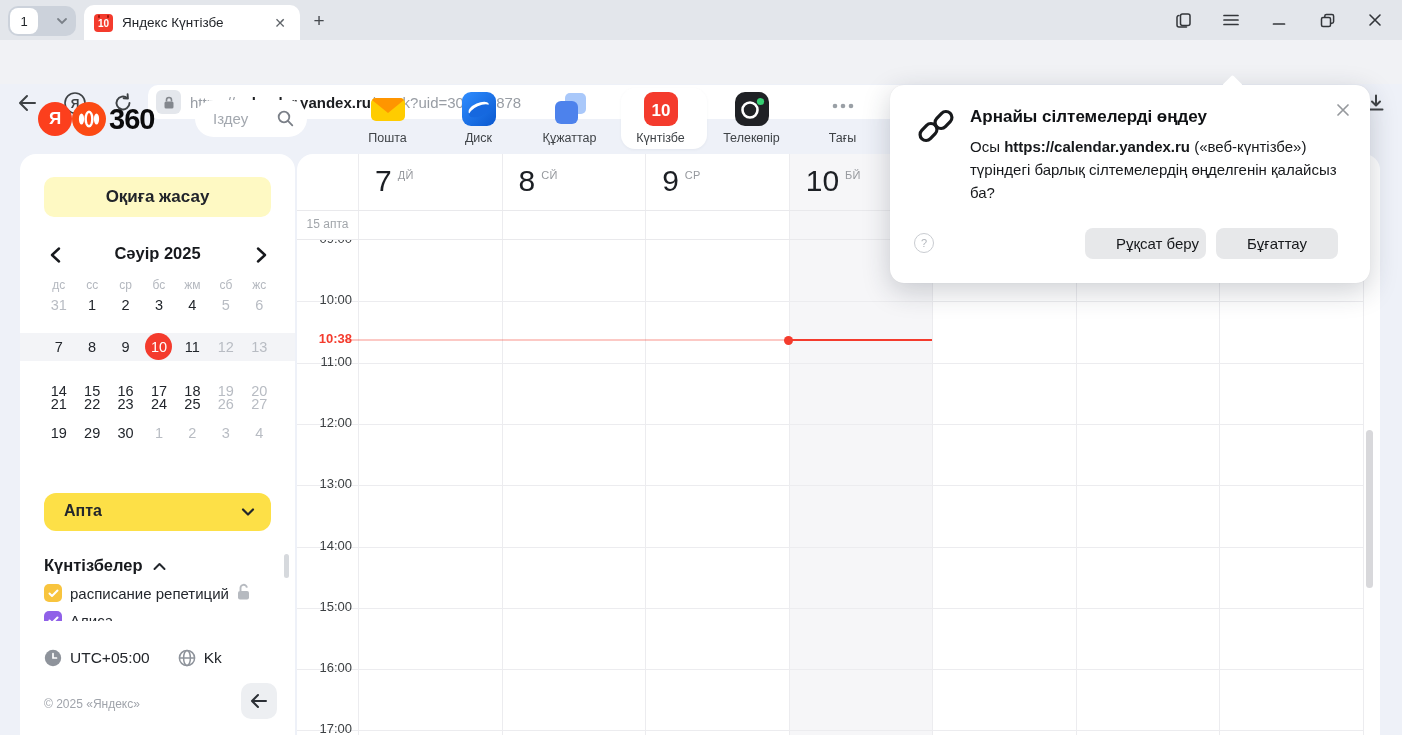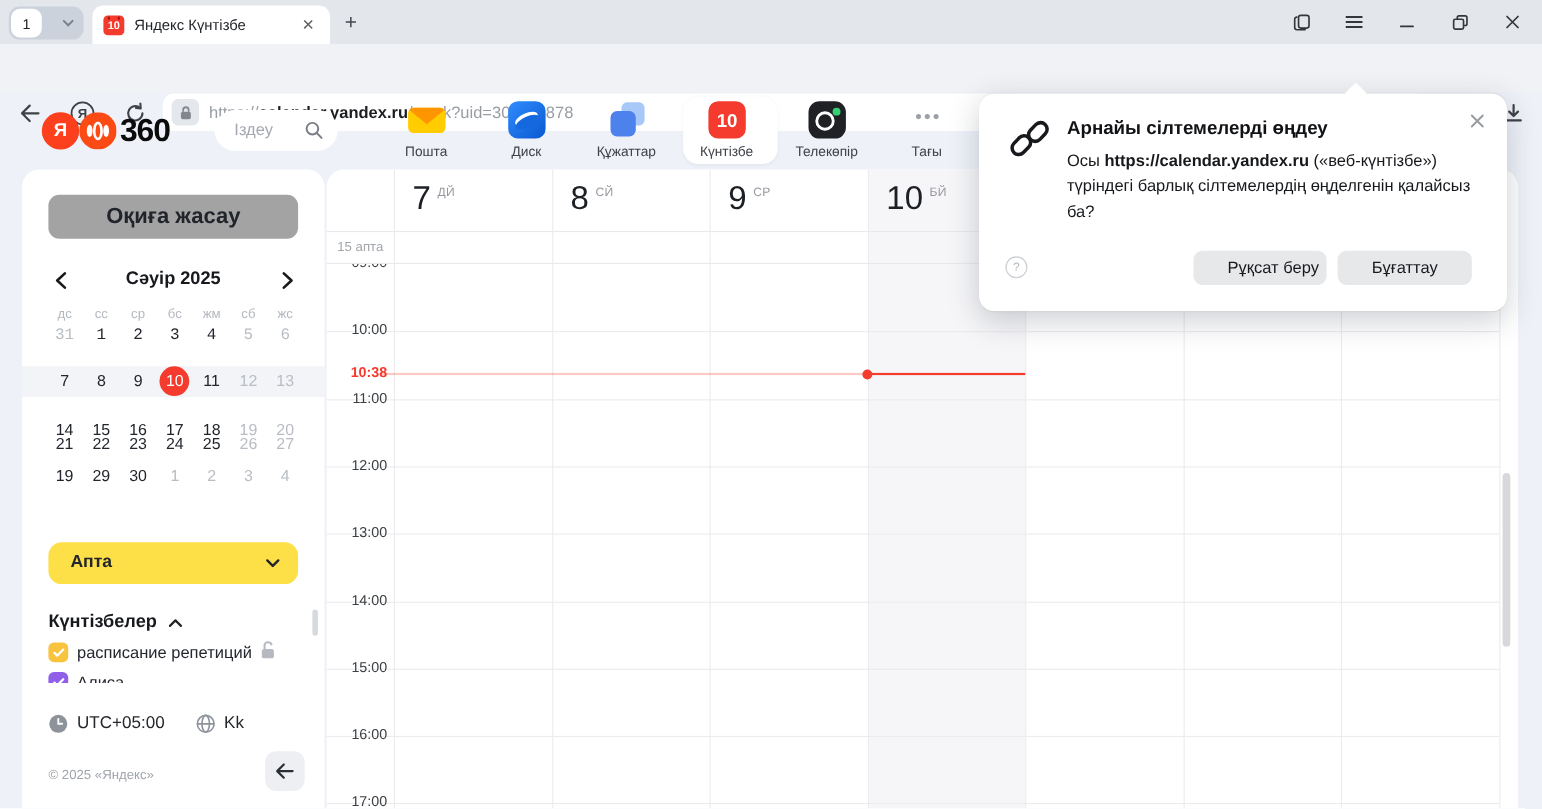--- a/index.html
+++ b/index.html
@@ -50,22 +50,22 @@
   .searchbox svg { position:absolute; right:13px; top:10px; }
   .services { position:absolute; left:342px; top:88px; display:flex; }
   .svc { position:relative; width:91px; height:62px; display:flex; flex-direction:column; align-items:center; z-index:1; }
   .svc .ic { width:38px; height:38px; margin-top:2px; }
   .svc .lbl { font-size:12.5px; color:#3f4347; margin-top:3px; white-space:nowrap; }
   .svc-active-pill { position:absolute; left:621px; top:88px; width:86px; height:61px; background:#fff; border-radius:14px;
                      box-shadow:0 1px 3px rgba(40,50,80,.05); }
 
   
   .sidebar { position:absolute; left:20px; top:154px; width:275px; height:581px; background:#fff; border-radius:16px 16px 0 0; }
-  .create-btn { position:absolute; left:24px; top:23px; width:227px; height:40px; background:#a3a3a3; border:0; border-radius:10px;
-                font-size:20px; font-weight:bold; color:#21242a; font-family:inherit; }
+  .create-btn { position:absolute; left:24px; top:23px; width:227px; height:40px; background:#fef9c3; border:0; border-radius:10px;
+                font-size:17px; font-weight:bold; color:#21242a; font-family:inherit; }
   .mc-head { position:absolute; left:0; top:90px; width:275px; height:24px; }
   .mc-title { position:absolute; left:0; width:275px; text-align:center; font-size:16.5px; font-weight:bold; color:#17191d; }
   .mc-nav { position:absolute; top:-2px; width:26px; height:26px; display:flex; align-items:center; justify-content:center; color:#17191d; }
   .mc-weekdays,.mc-row { position:absolute; left:22px; width:234px; height:28.6px; display:flex; }
   .mc-weekdays { top:124px; height:18px; }
   .mc-weekdays span { flex:1; text-align:center; font-size:12px; color:#b4b8bf; }
   .mc-band { position:absolute; left:0; width:275px; height:28.6px; background:#f3f4f7; }
   .mc-cell { flex:1; display:flex; align-items:center; justify-content:center; font-size:14.5px; color:#22262c; position:relative; }
   .mc-cell.muted { color:#b8bcc3; }
   .mc-cell .today-dot { width:27px; height:27px; border-radius:50%; background:#f43b2d; color:#fff;
@@ -392,21 +392,21 @@
           </svg>
         <span class="txt">Kk</span>
       </span>
     </div>
     <div class="copyright">© 2025 «Яндекс»</div>
     <div class="collapse-btn">
       <svg width="18" height="16" viewBox="0 0 18 16">
           <path d="M8 2 L2 8 L8 14 M2.5 8 H16" fill="none" stroke="#2b2f35" stroke-width="2" stroke-linecap="round" stroke-linejoin="round"></path>
         </svg>
     </div>
-  <div class="mc-row" style="top: 137px; font-family: Liberation Mono, monospace;">
+  <div class="mc-row" style="top: 137px;">
         <div class="mc-cell muted">31</div>
         <div class="mc-cell">1</div>
         <div class="mc-cell">2</div>
         <div class="mc-cell">3</div>
         <div class="mc-cell">4</div>
         <div class="mc-cell muted">5</div>
         <div class="mc-cell muted">6</div>
       </div>
       <div class="mc-band" style="top: 178.6px;"></div>
       <div class="mc-row" style="top: 178.6px;">

